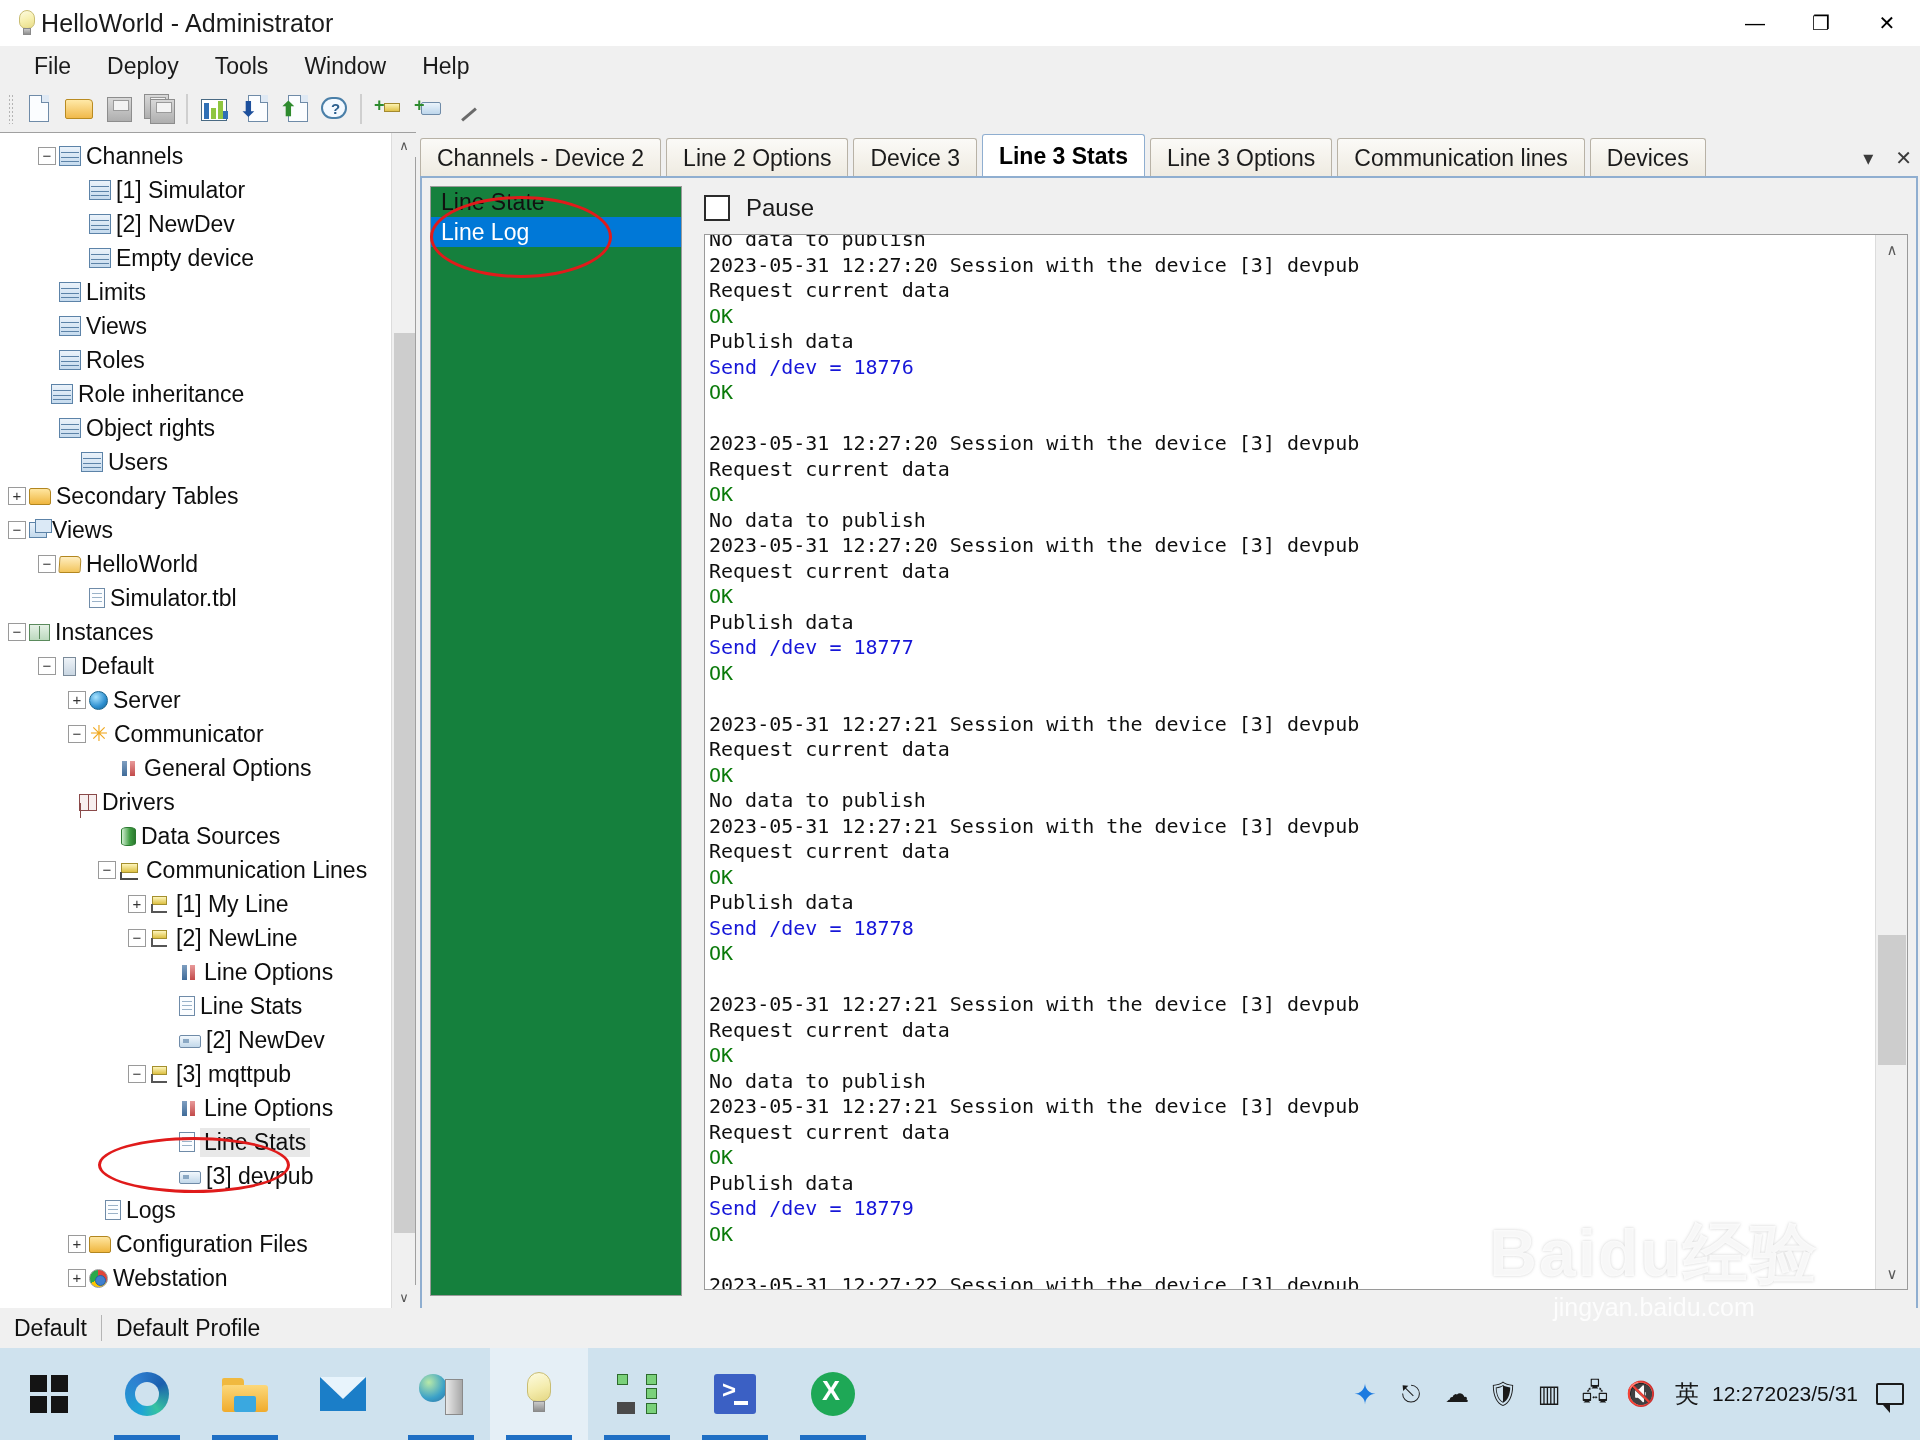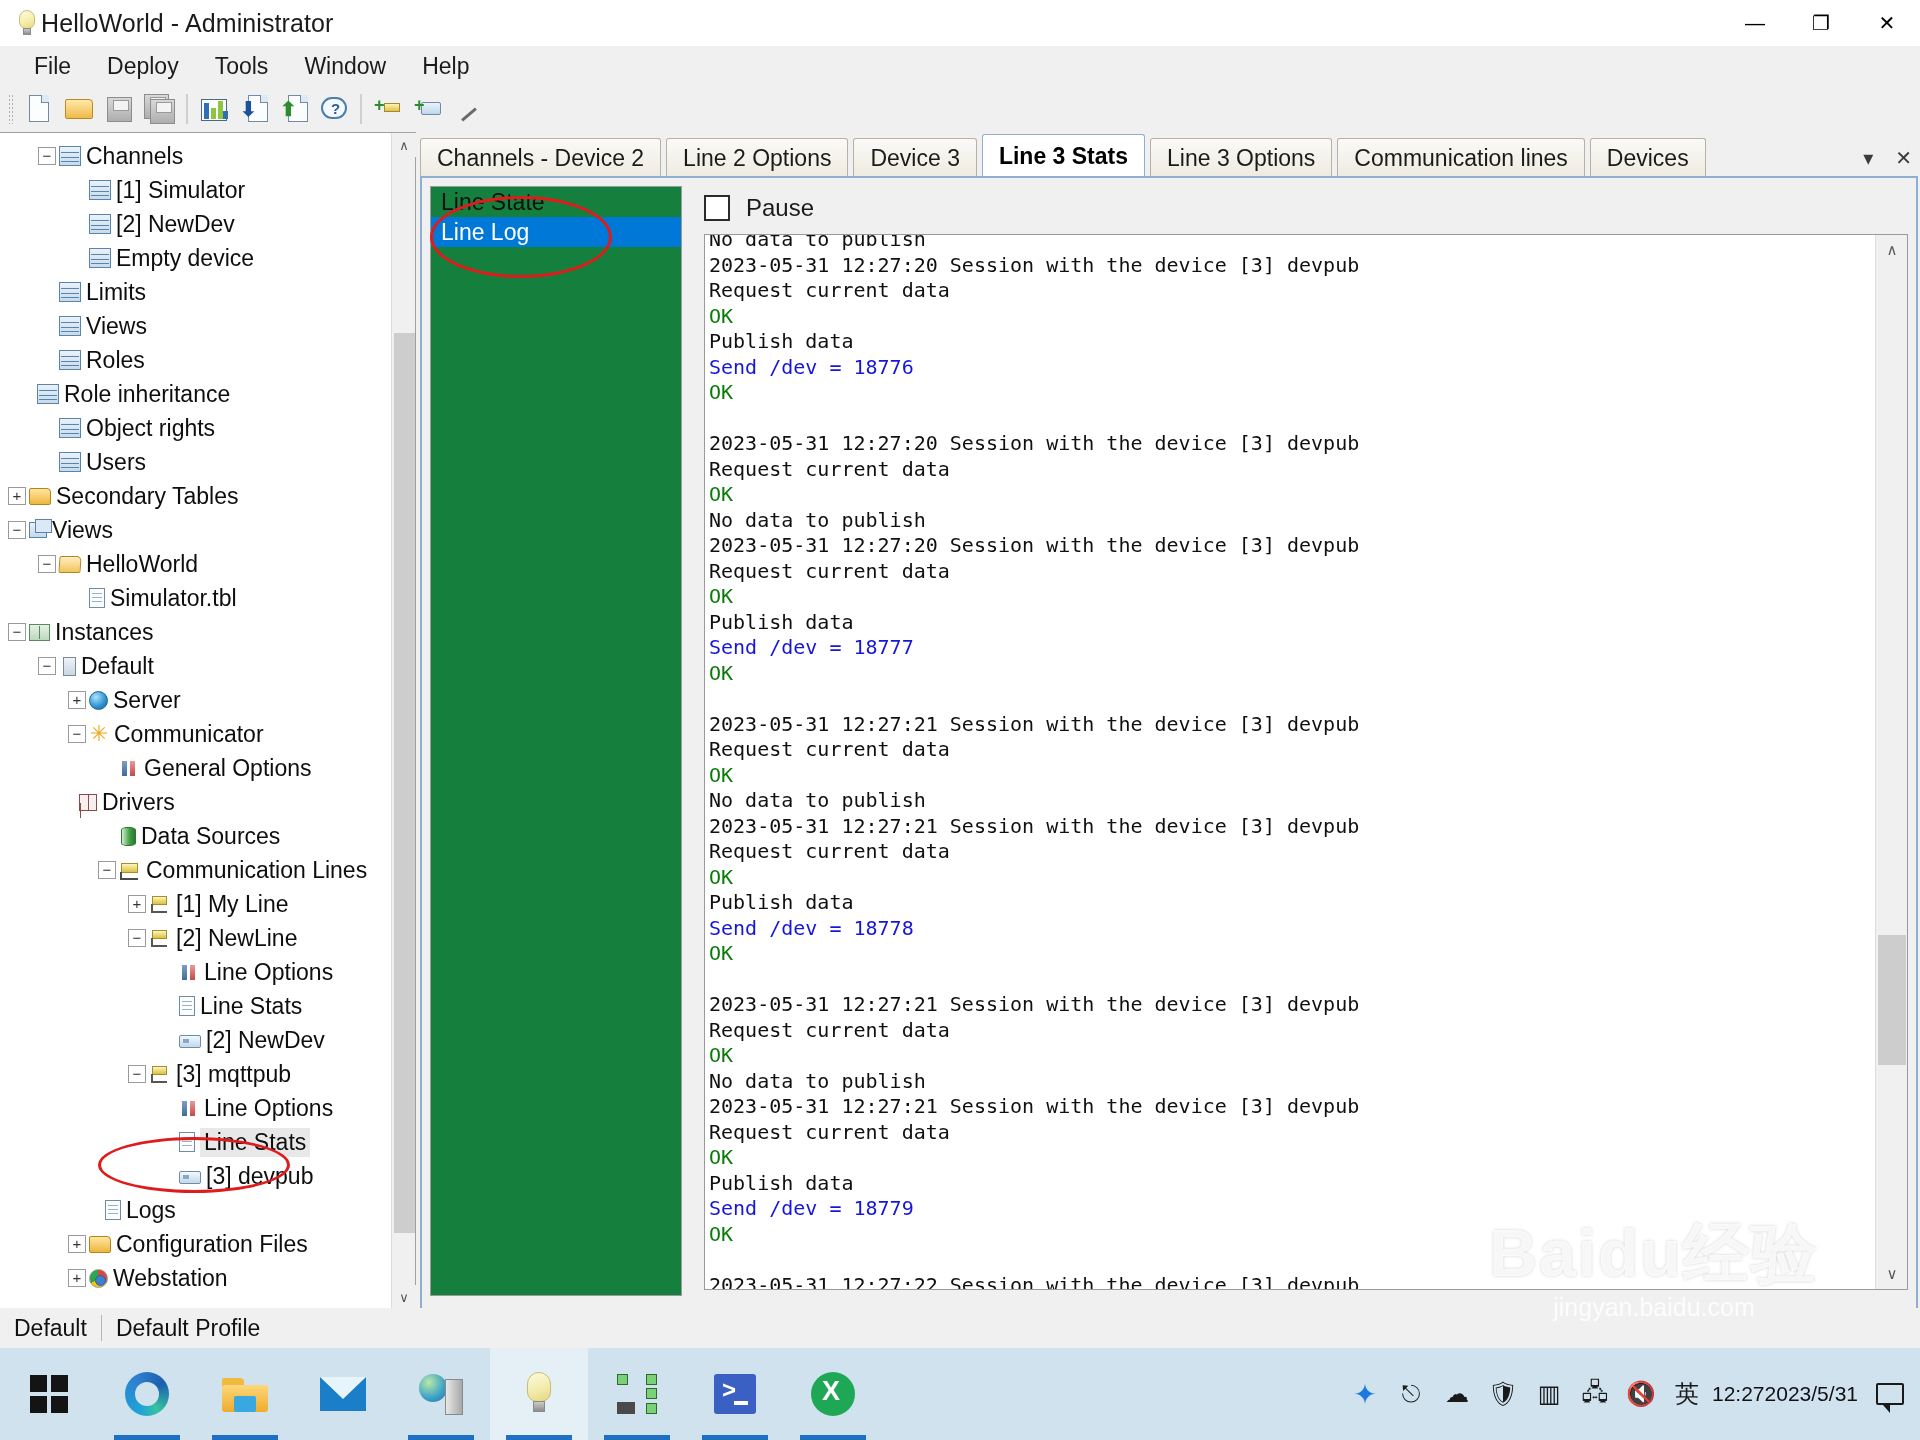--- a/index.html
+++ b/index.html
@@ -388,31 +388,31 @@
         <div class="trow" style="padding-left: 38px;">
           <span class="expspace"></span>
           <span class="ico ico-table"></span>
           <span class="lbl">Views</span>
         </div>
         <div class="trow" style="padding-left: 38px;">
           <span class="expspace"></span>
           <span class="ico ico-table"></span>
           <span class="lbl">Roles</span>
         </div>
-        <div class="trow" style="padding-left: 16px;">
+        <div class="trow" style="padding-left: 30px;">
           <span class="expspace"></span>
           <span class="ico ico-table"></span>
           <span class="lbl">Role inheritance</span>
         </div>
         <div class="trow" style="padding-left: 38px;">
           <span class="expspace"></span>
           <span class="ico ico-table"></span>
           <span class="lbl">Object rights</span>
         </div>
-        <div class="trow" style="padding-left: 38px;">
+        <div class="trow" style="padding-left: 60px;">
           <span class="expspace"></span>
           <span class="ico ico-table"></span>
           <span class="lbl">Users</span>
         </div>
         <div class="trow" style="padding-left: 8px;">
           <span class="exp">+</span>
           <span class="ico ico-folder"></span>
           <span class="lbl">Secondary Tables</span>
         </div>
         <div class="trow" style="padding-left: 8px;">

